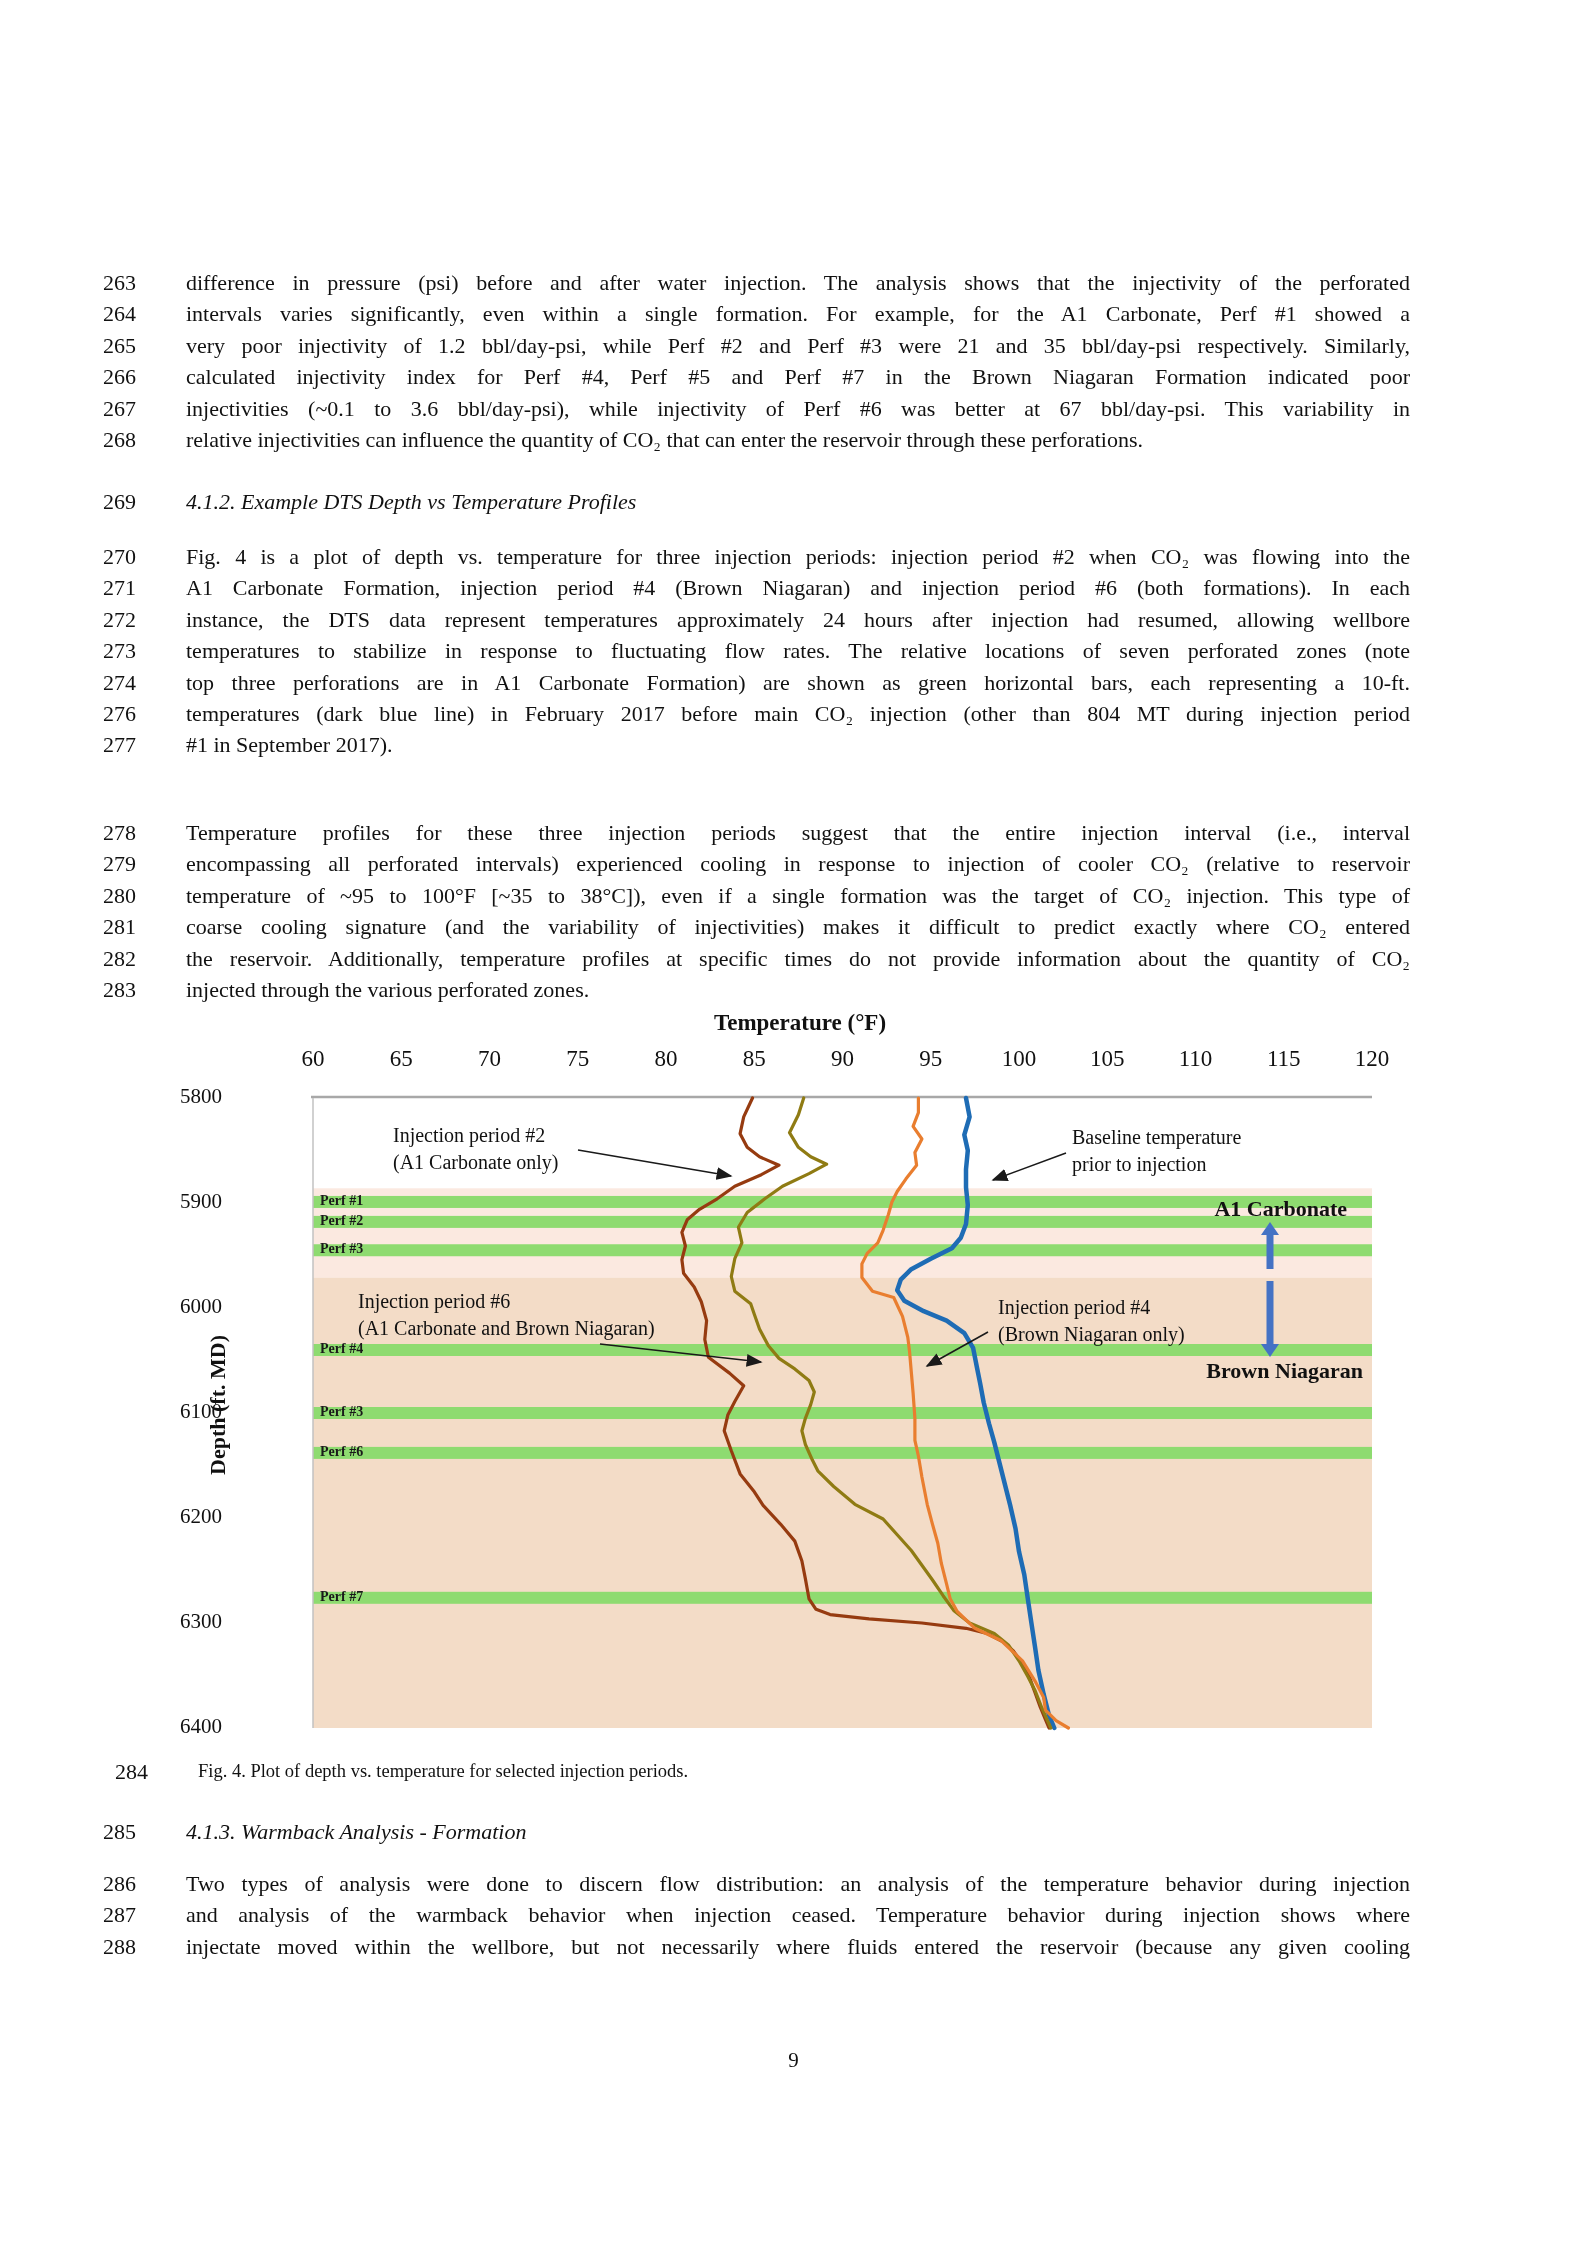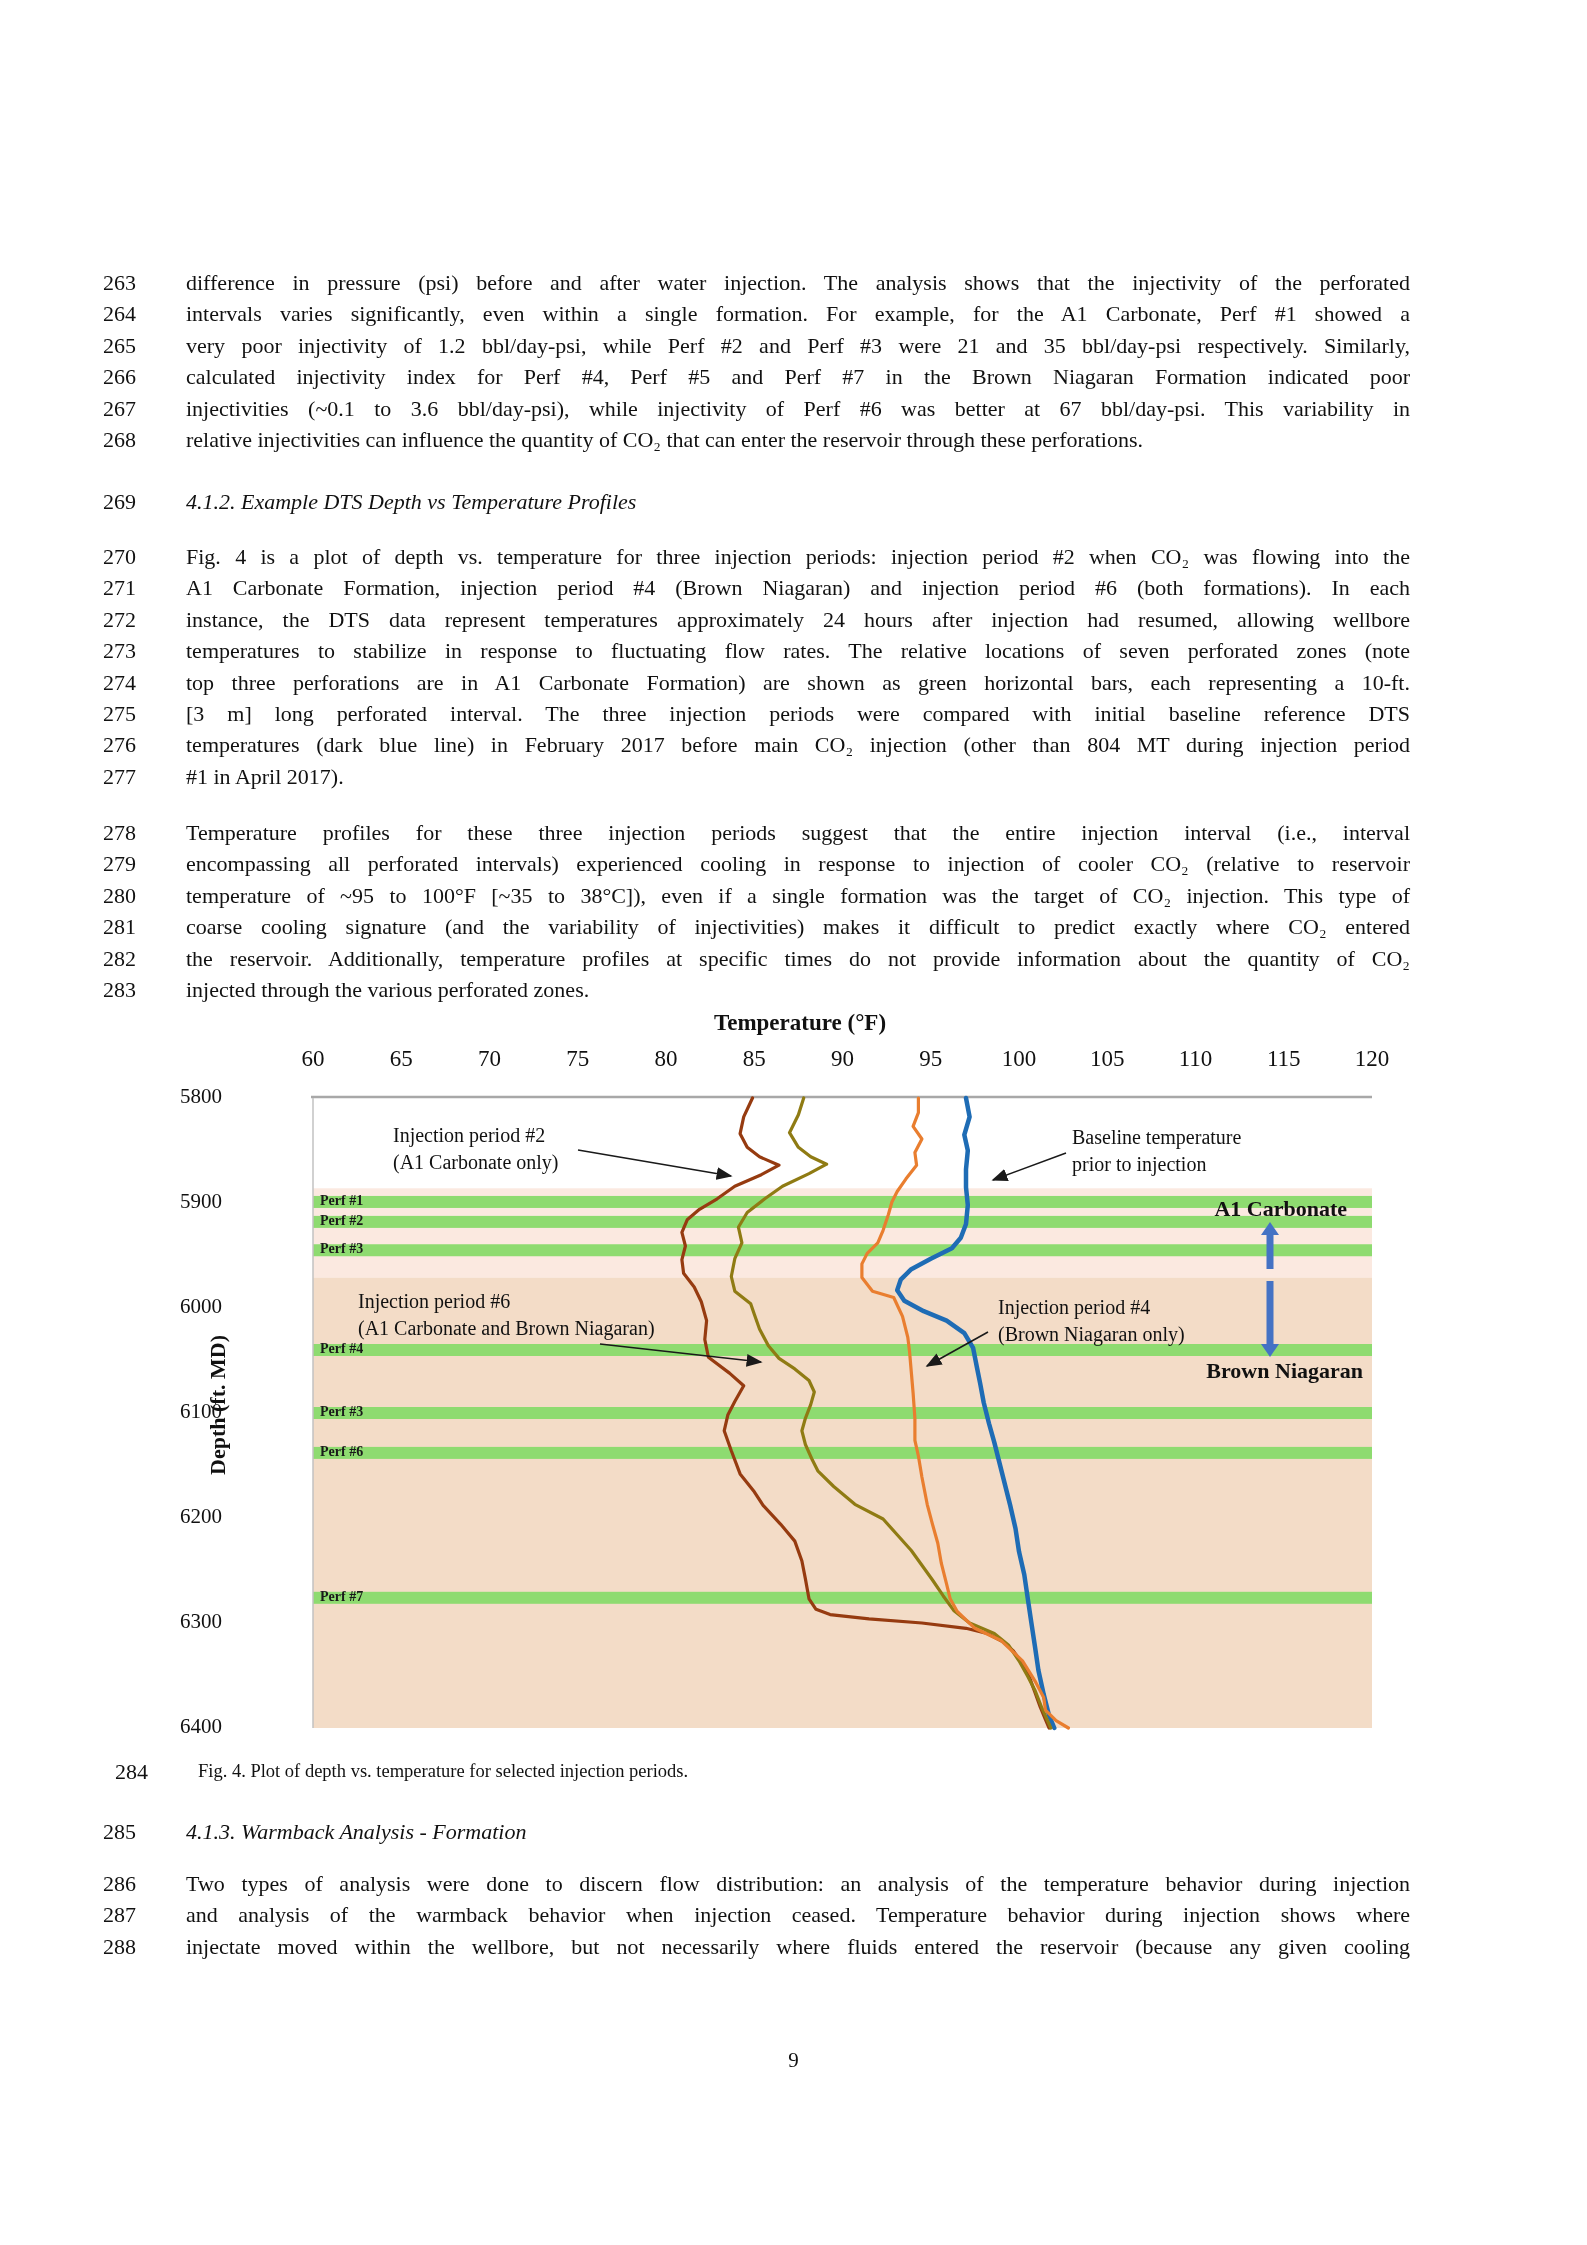--- a/index.html
+++ b/index.html
@@ -89,30 +89,26 @@
         </div>
         <div class="line-row">
           <span class="line-num">273</span>
           <div class="line-text just">temperatures to stabilize in response to fluctuating flow rates. The relative locations of seven perforated zones (note</div>
         </div>
         <div class="line-row">
           <span class="line-num">274</span>
           <div class="line-text just">top three perforations are in A1 Carbonate Formation) are shown as green horizontal bars, each representing a 10-ft.</div>
         </div>
         <div class="line-row">
-          <span class="line-num">275</span>
-          <div class="line-text just">[3 m] long perforated interval. The three injection periods were compared with initial baseline reference DTS</div>
-        </div>
-        <div class="line-row">
           <span class="line-num">276</span>
           <div class="line-text just">temperatures (dark blue line) in February 2017 before main CO₂ injection (other than 804 MT during injection period</div>
         </div>
         <div class="line-row">
           <span class="line-num">277</span>
-          <div class="line-text">#1 in April 2017).</div>
+          <div class="line-text">#1 in September 2017).</div>
         </div>
       </div>
       <div class="block paragraph" style="top: 820px;">
         <div class="line-row">
           <span class="line-num">278</span>
           <div class="line-text just">Temperature profiles for these three injection periods suggest that the entire injection interval (i.e., interval</div>
         </div>
         <div class="line-row">
           <span class="line-num">279</span>
           <div class="line-text just">encompassing all perforated intervals) experienced cooling in response to injection of cooler CO₂ (relative to reservoir</div>

